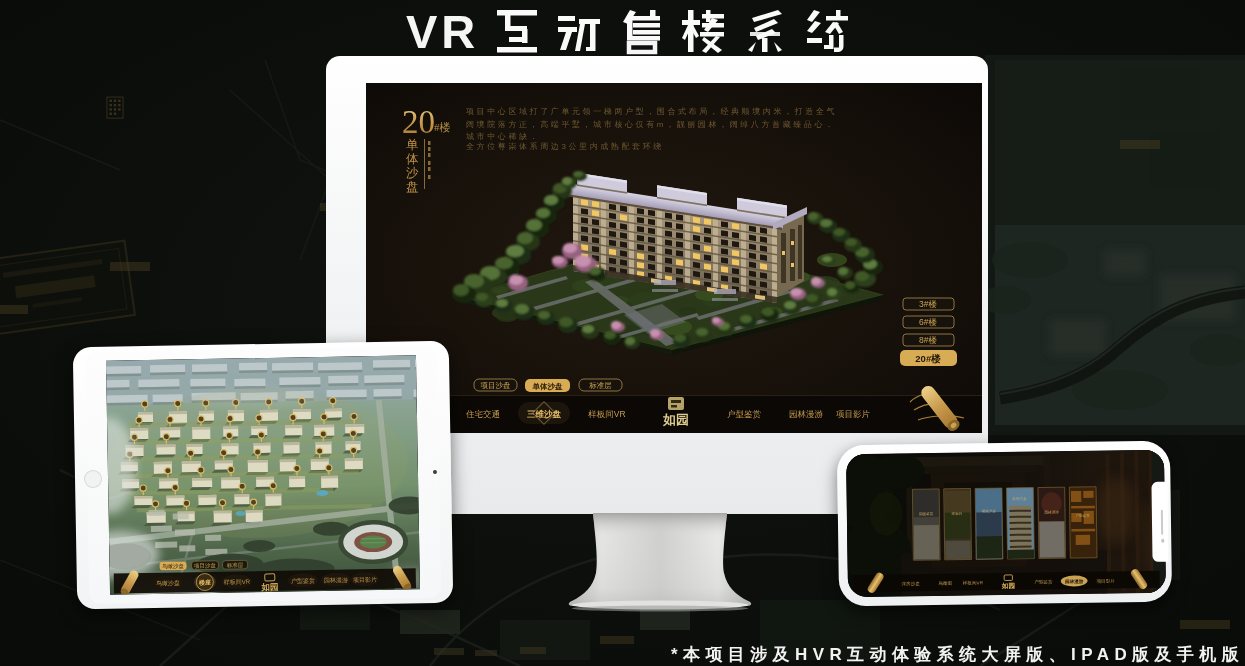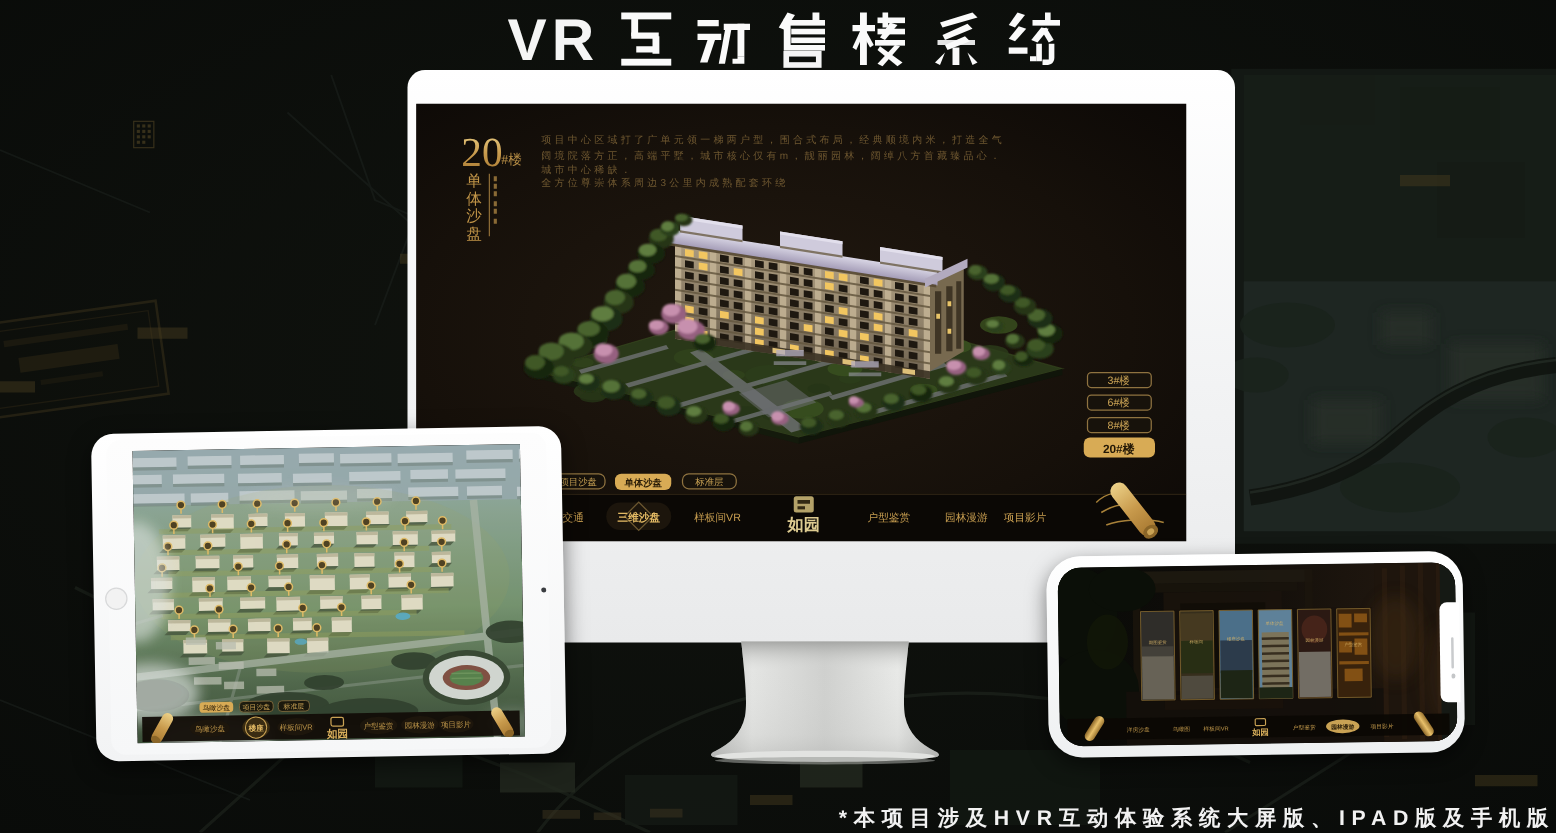--- a/index.html
+++ b/index.html
@@ -179,21 +179,21 @@
         <path d="M31,12 L37,22 L33,24 L27,14 Z"></path>
       <rect x="23" y="25" width="4.5" height="14"></rect>
         <path d="M23,35 L23,39 L18,39 L18,35 Z"></path>
       <path d="M33,25 L37.5,25 L37.5,36 C37.5,40 35,42 31,42 L28,42 L28,37.5 L33,37.5 Z"></path>
     </g>
   </g>
 </svg>
 
 <div class="abs" style="left:326px;top:56px;width:662px;height:458px;background:linear-gradient(180deg,#ffffff,#f2f3f4 55%,#e9eaeb);border-radius:14px;"></div>
 
-<div class="abs" style="left:333px;top:83px;width:616px;height:350px;background:#120d09;overflow:hidden">
+<div class="abs" style="left:366px;top:83px;width:616px;height:350px;background:#120d09;overflow:hidden">
 <svg width="616" height="350" viewBox="0 0 616 350">
   <defs>
     <radialGradient id="scrv" cx="46%" cy="52%" r="78%">
       <stop offset="0" stop-color="#221910"></stop>
           <stop offset="0.6" stop-color="#16100a"></stop>
           <stop offset="1" stop-color="#0b0806"></stop>
     </radialGradient>
     <linearGradient id="gold" x1="0" y1="0" x2="0" y2="1">
       <stop offset="0" stop-color="#ecd188"></stop>
           <stop offset="0.5" stop-color="#c89a4c"></stop>

